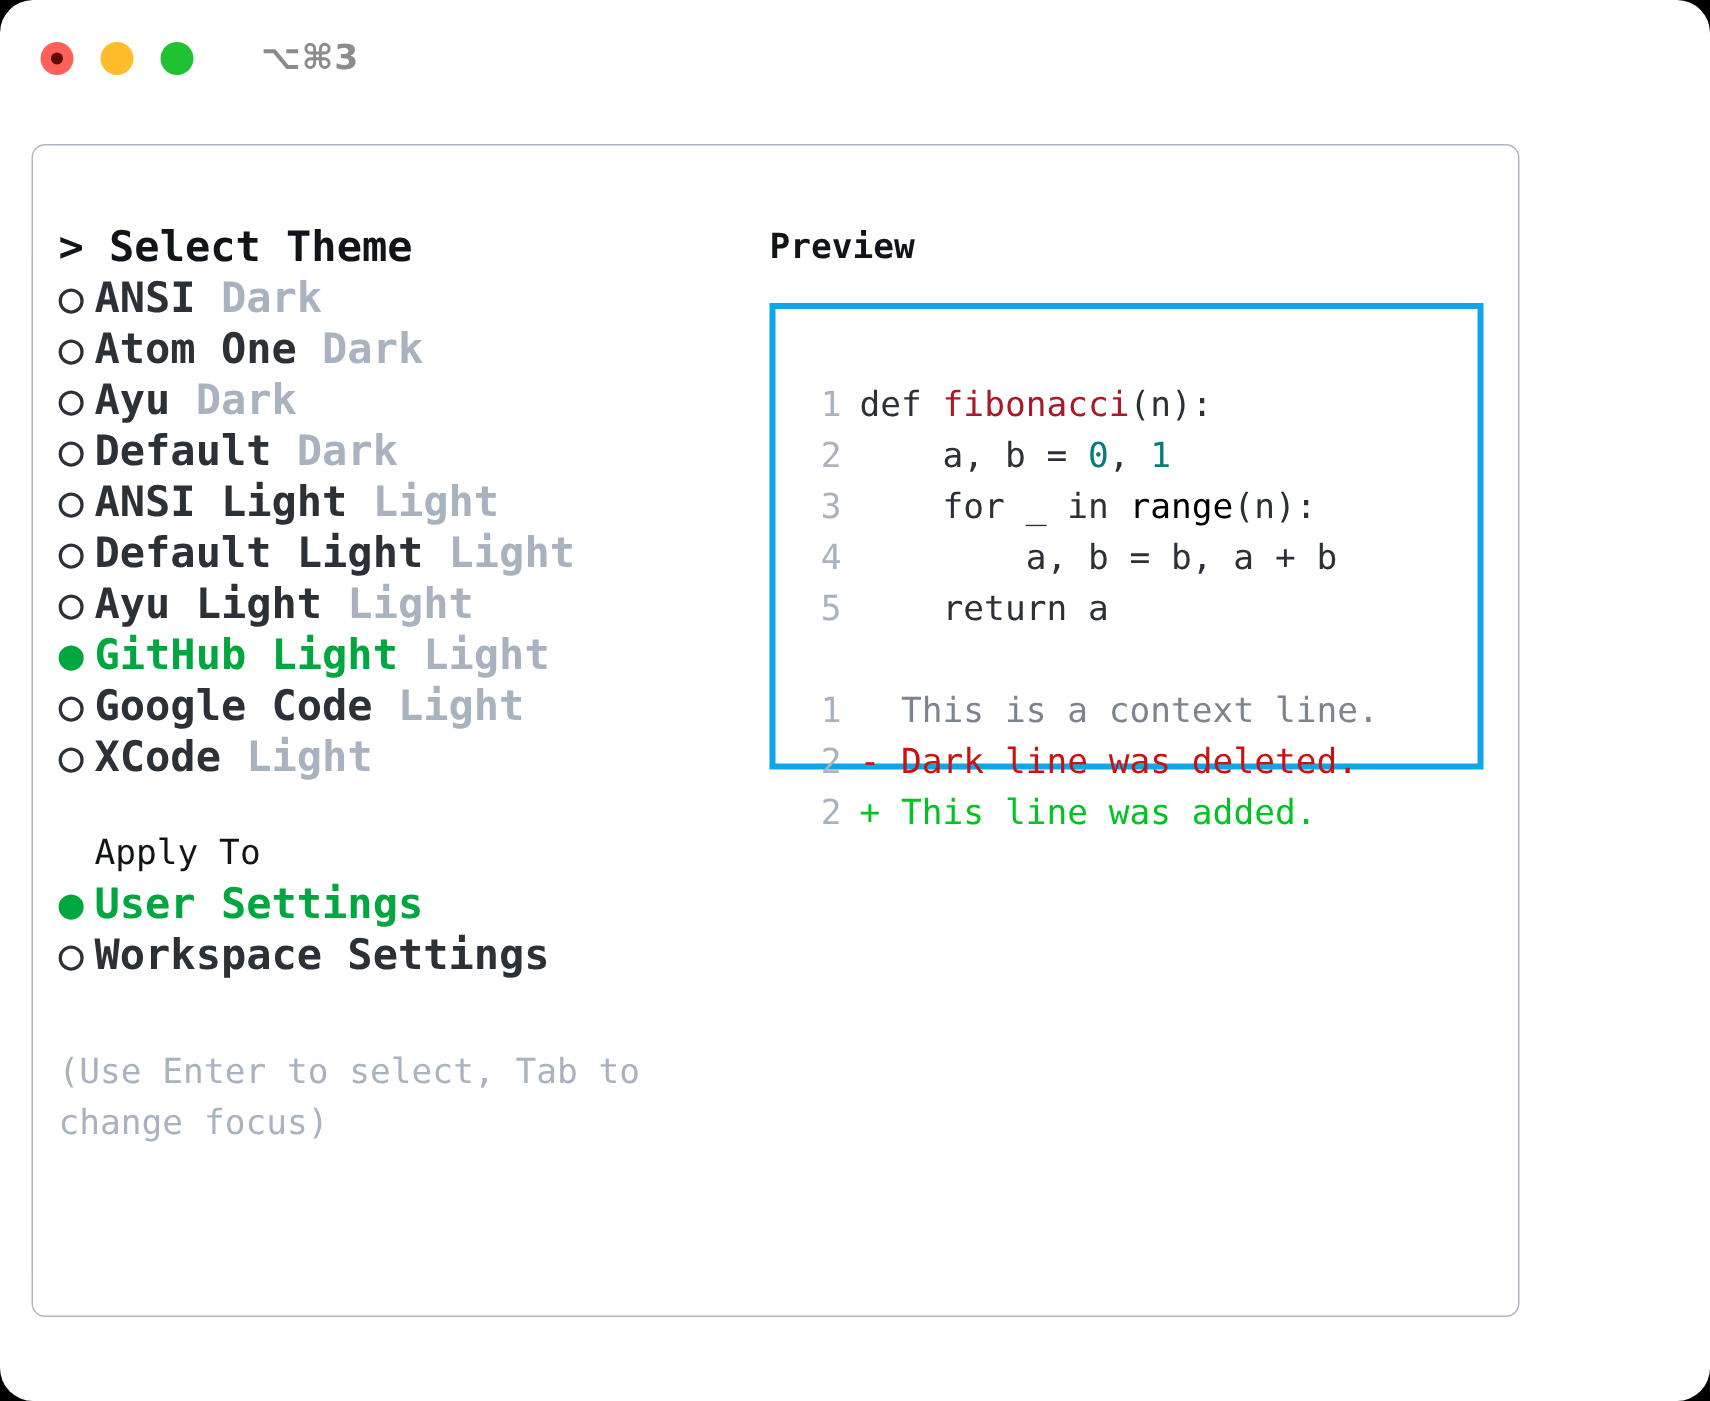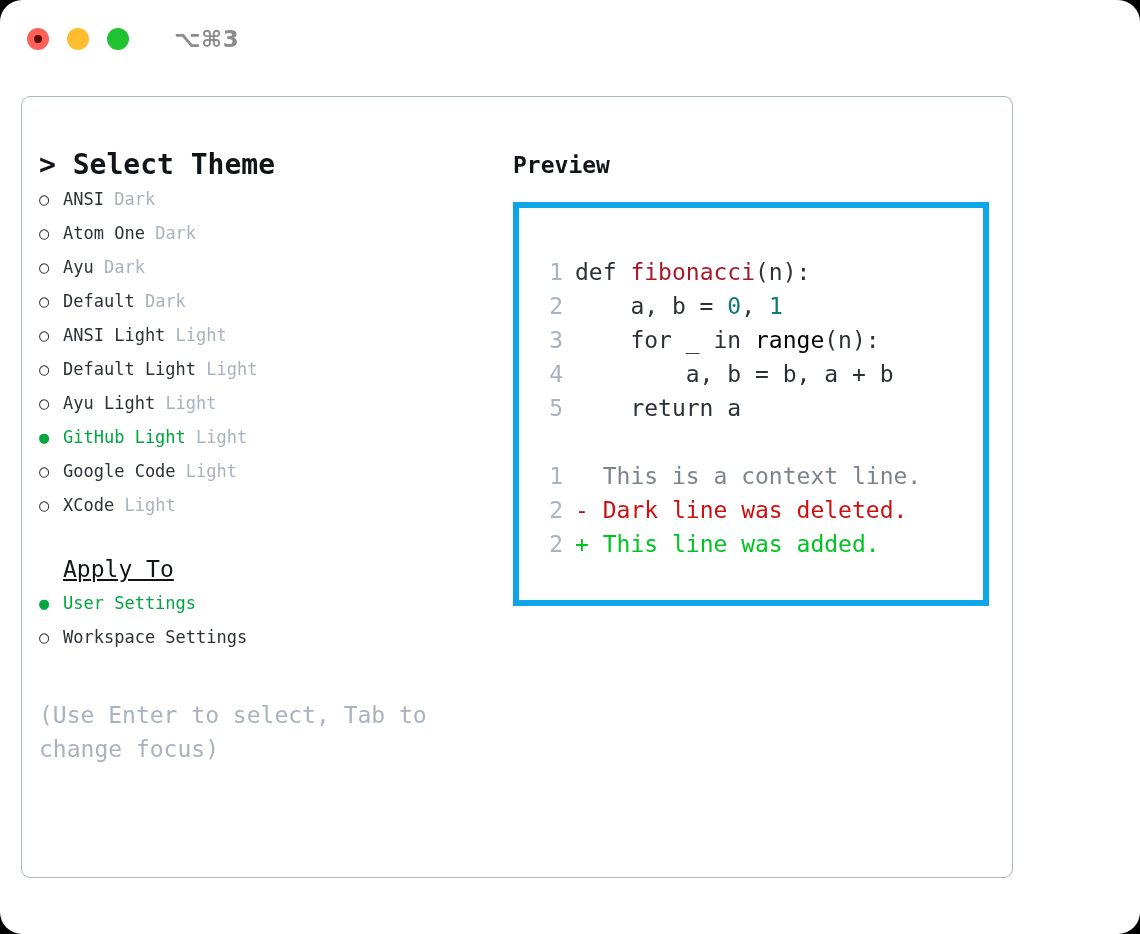--- a/index.html
+++ b/index.html
@@ -98,43 +98,43 @@
 
   .list-head {
     font-size: 28px;
     font-weight: bold;
     color: #111418;
     line-height: 34px;
     white-space: pre;
   }
 
   .theme-row {
-    font-size: 17px;
+    font-size: 28px;
     line-height: 34px;
     white-space: pre;
     color: #2c3138;
+    font-weight: bold;
   }
   .bullet {
     display: inline-block;
     width: 24px;
   }
   .theme-row.selected .bullet,
   .theme-row.selected .row-name { color: #00a63e; }
   .row-name { color: #2c3138; }
   .row-tag  { color: #a9b2bf; }
 
   .section-gap { height: 30px; }
 
   .apply-head {
     font-size: 23px;
     line-height: 34px;
     color: #111418;
     white-space: pre;
     padding-left: 24px;
-    text-decoration: underline;
   }
 
   .help-text {
     margin-top: 44px;
     font-size: 23px;
     line-height: 34px;
     color: #a9b2bf;
     width: 400px;
   }
 
@@ -148,22 +148,22 @@
   }
   .preview-head {
     font-size: 23px;
     font-weight: bold;
     color: #111418;
     line-height: 34px;
   }
   .preview-box {
     margin-top: 20px;
     width: 476px;
-    height: 404px;
-    border: 6px solid #0ea5e9;
+    height: 311px;
+    border: 4px solid #0ea5e9;
     box-sizing: border-box;
     background: #ffffff;
     padding: 47px 0 0 18px;
   }
   .code-line {
     font-size: 23px;
     line-height: 34px;
     white-space: pre;
     color: #2c3138;
   }

